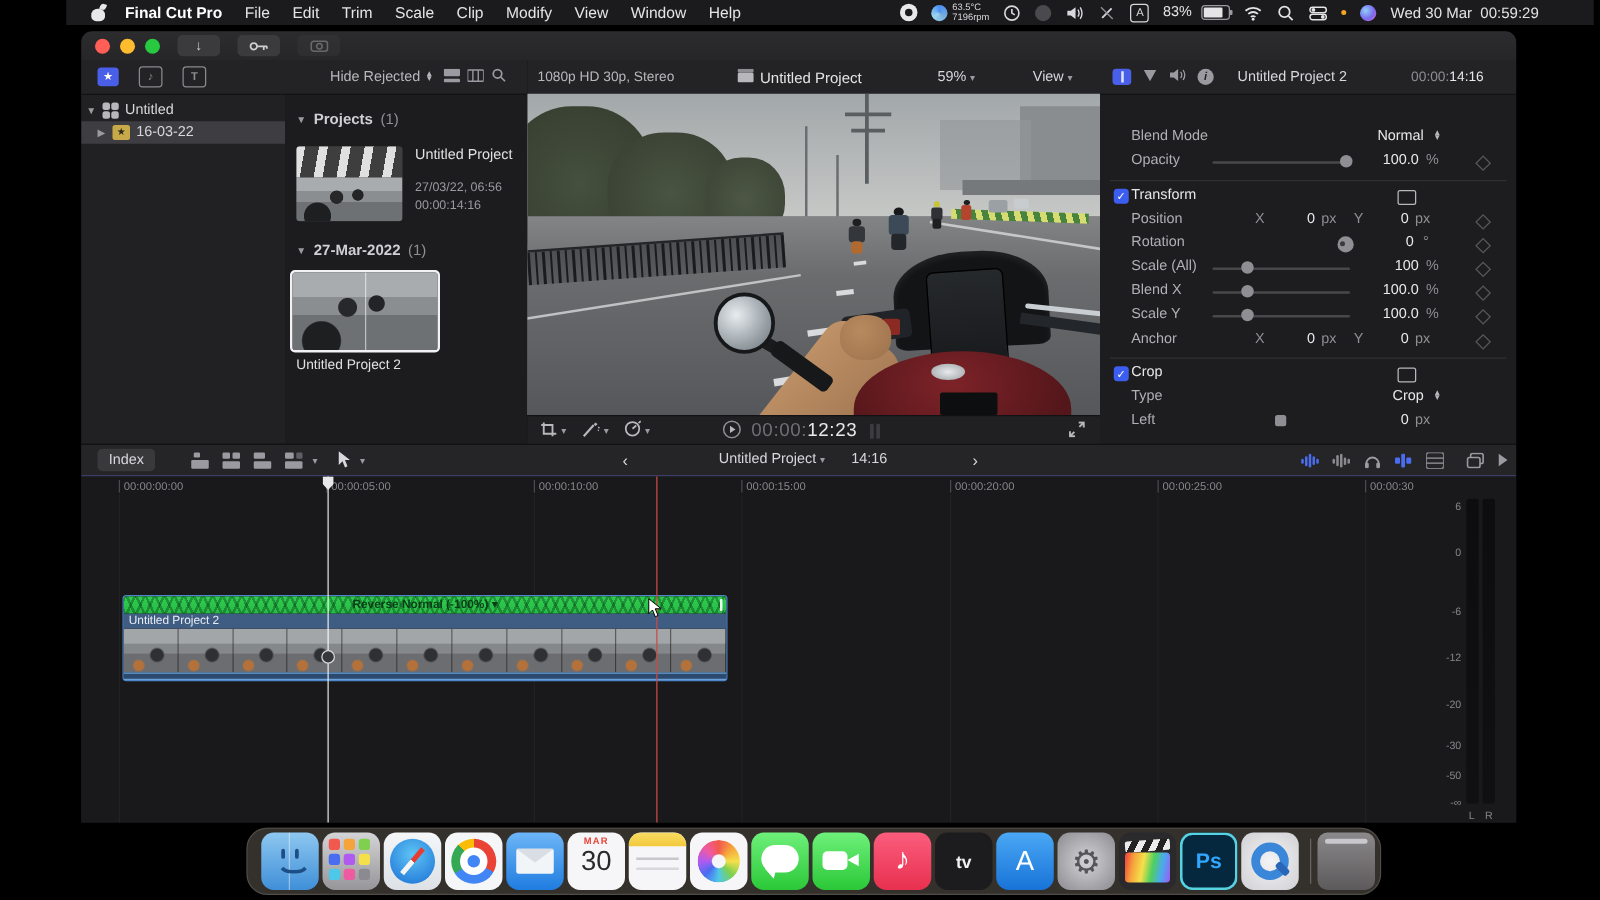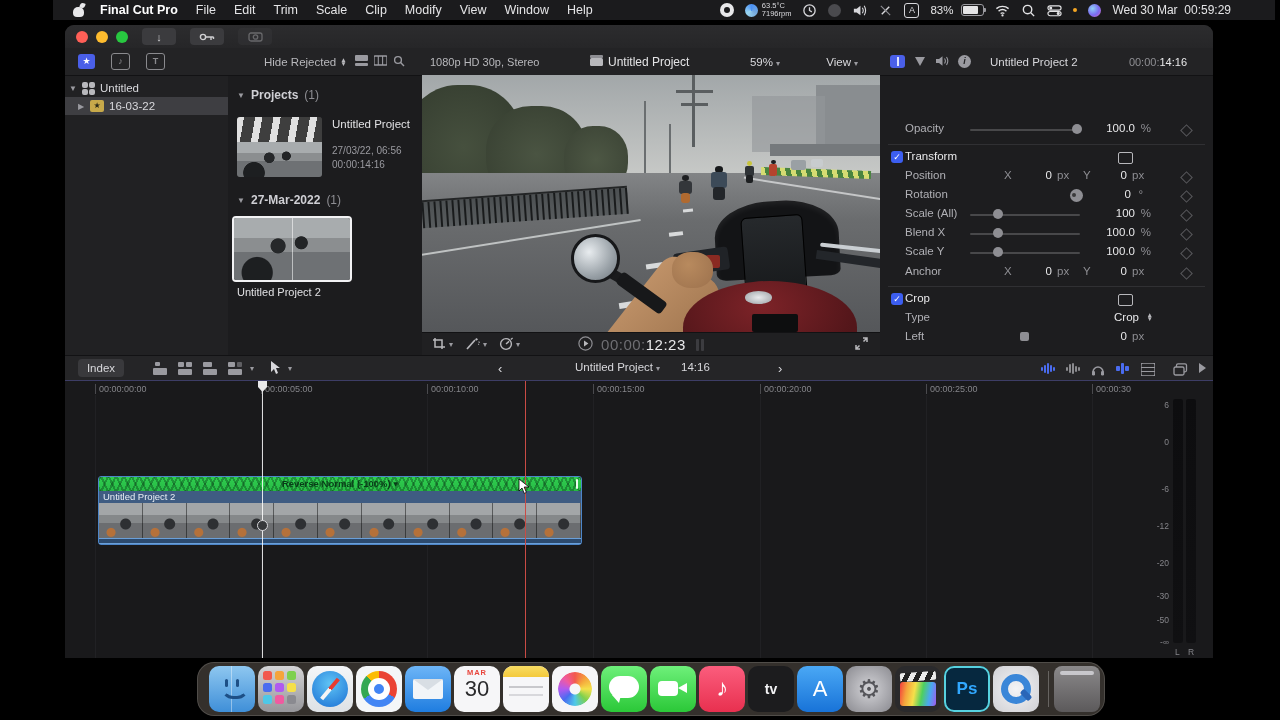--- a/index.html
+++ b/index.html
@@ -507,20 +507,28 @@
             </svg></span>
         <span style="margin-left:9px;"><svg width="14" height="12" viewBox="0 0 14 12">
               <path d="M1 4h3l3.5-2.8v9.6L4 8H1z" fill="#9a9aa0"></path>
               <path d="M9.5 3.5q1.8 2.5 0 5M11.5 2q2.6 4 0 8" stroke="#9a9aa0" fill="none" stroke-width="1.1"></path>
             </svg></span>
         <span style="margin-left:9px;width:13px;height:13px;border-radius:50%;background:#9a9aa0;color:#232325;font-size:9px;font-style:italic;font-weight:bold;text-align:center;line-height:13px;display:inline-block;">i</span>
         <span style="position:absolute;left:110px;color:#d8d8dc;font-size:11.5px;">Untitled Project 2</span>
         <span style="position:absolute;right:26px;font-size:11px;color:#e8e8ea;"><span class="dim">00:00:</span><span>14:16</span></span>
       </div>
 
+      <div class="irow" style="top:53px;">
+        <span class="lbl">Blend Mode</span>
+        <span class="ival" style="right:74px;">Normal</span>
+        <span class="stepper" style="position:absolute;right:60px;top:4px;">
+            <span>▲</span>
+            <span>▼</span>
+          </span>
+      </div>
       <div class="irow" style="top:72px;">
         <span class="lbl">Opacity</span>
         <span class="track" style="left:90px;width:108px;"></span>
         <span class="knob" style="left:192px;"></span>
         <span class="ival" style="right:78px;">100.0</span>
         <span class="iunit" style="right:62px;">%</span>
         <span class="kf"></span>
       </div>
       <div class="isep" style="top:96px;"></div>
 

